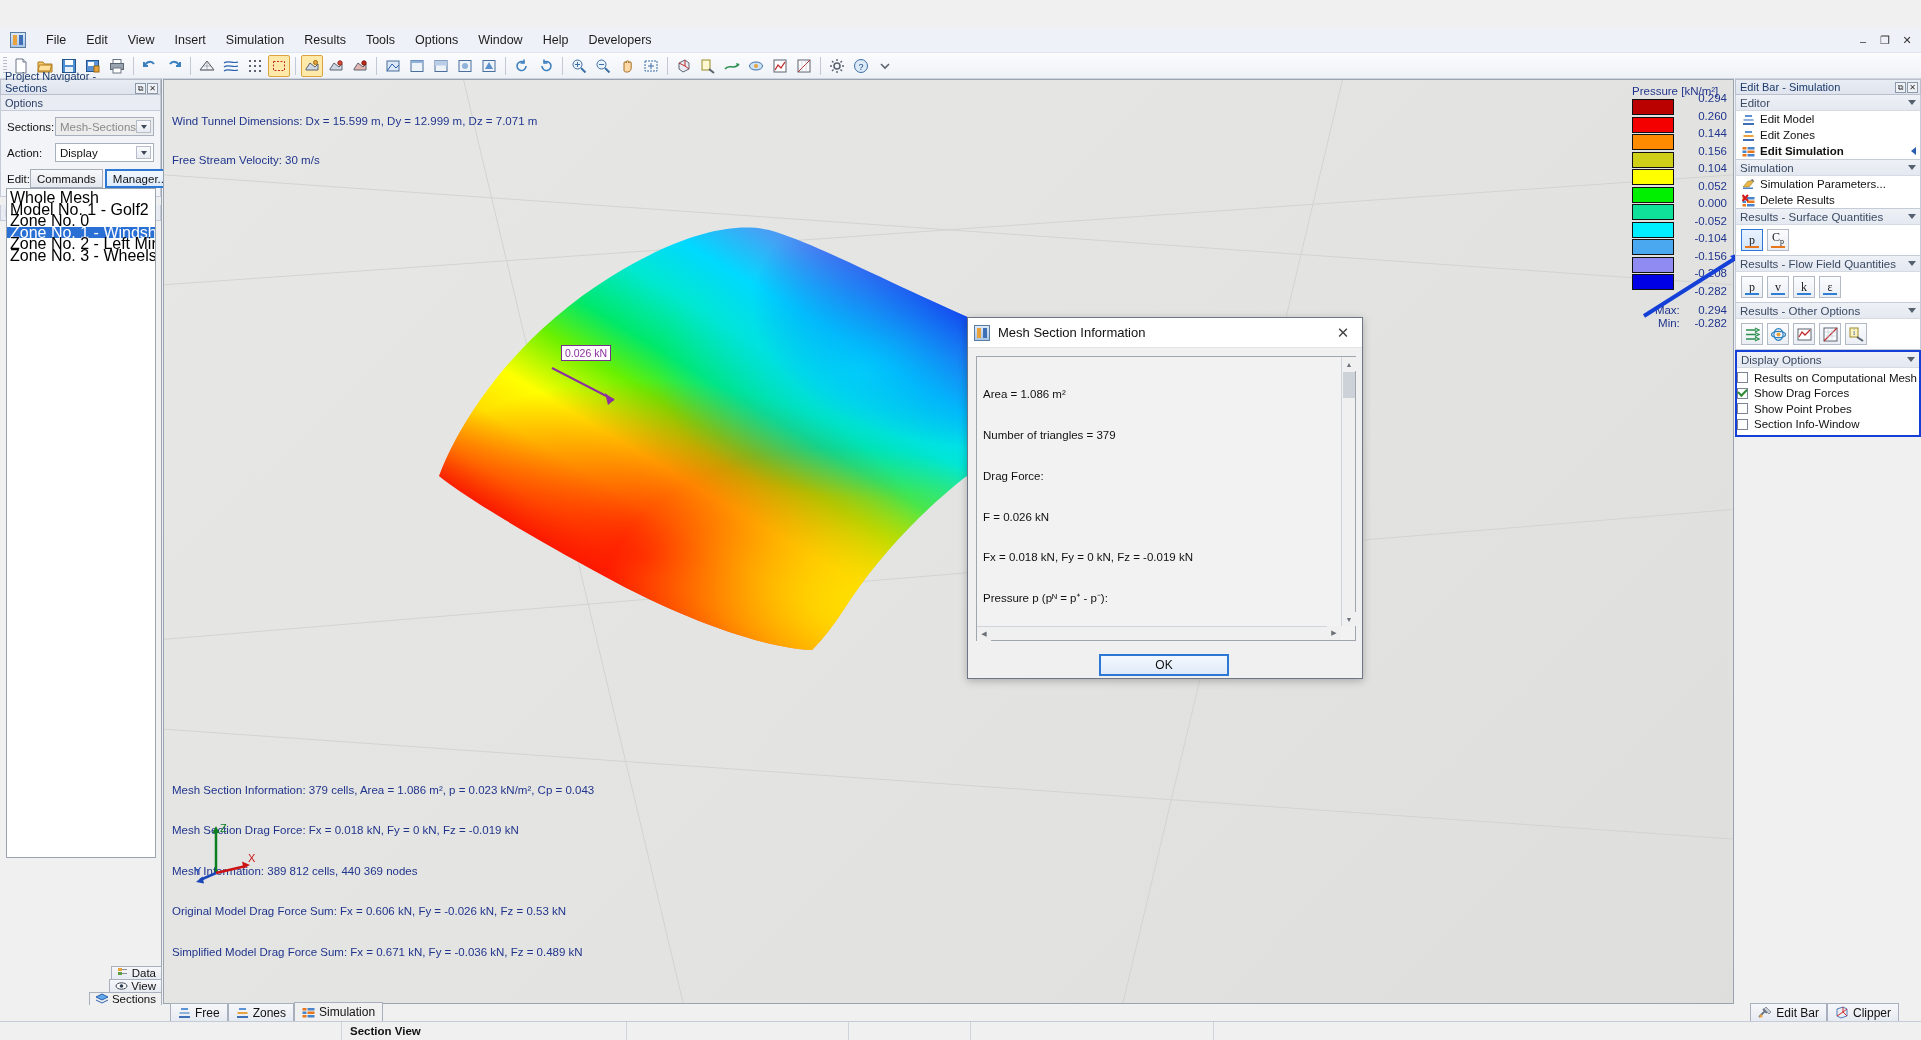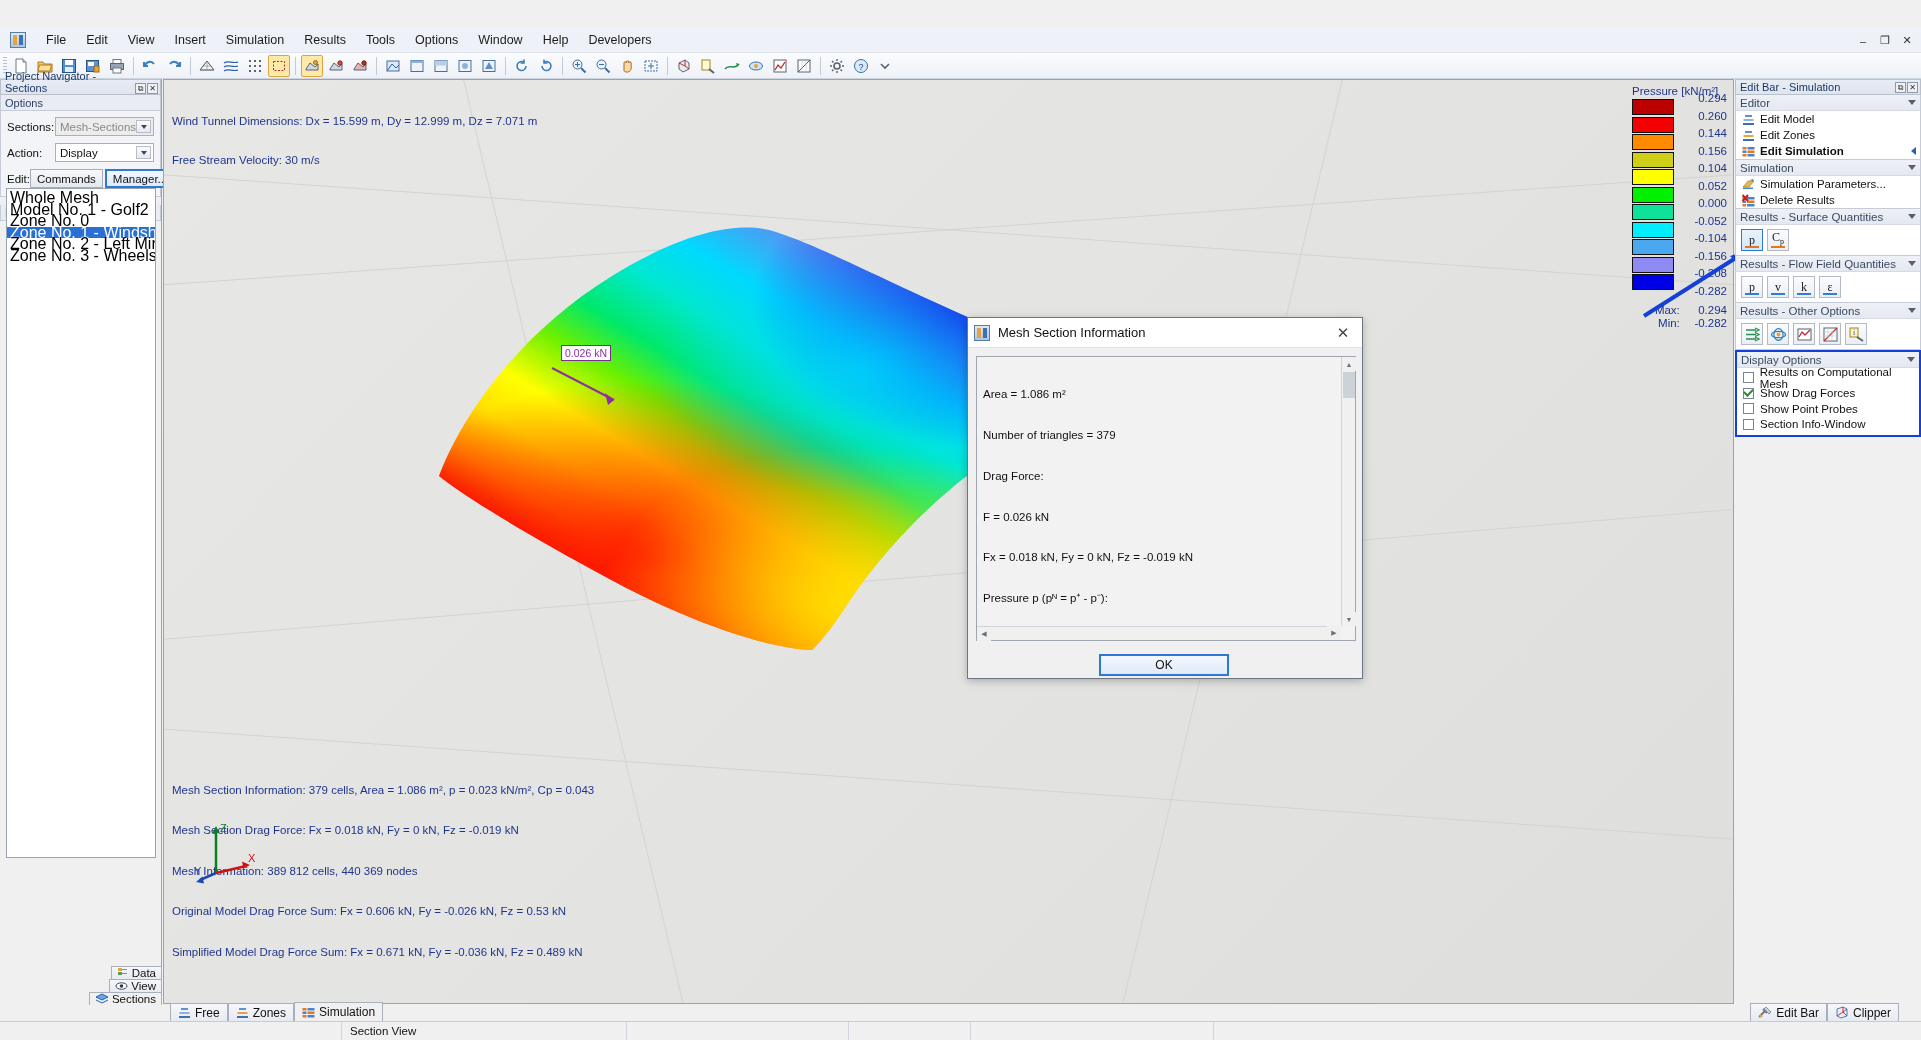--- a/index.html
+++ b/index.html
@@ -147,34 +147,34 @@
   .rb-item.bold{font-weight:bold;}
   .rb-item .mark{margin-left:auto;margin-right:4px;border-top:4px solid transparent;border-bottom:4px solid transparent;border-right:5px solid #2a5fb0;}
   .rb-icons{display:flex;gap:4px;padding:4px 5px;}
   .rb-ibtn{width:22px;height:22px;border:1px solid #b4bac5;background:linear-gradient(to bottom,#fbfcfe,#eaeef4);
      display:flex;align-items:center;justify-content:center;position:relative;}
   .rb-ibtn.sel{border:1px solid #2c78d4;background:linear-gradient(to bottom,#e9f2fd,#d3e6fb);}
   .rb-ibtn .qlbl{font-size:12px;color:#1c1c1c;font-family:"Liberation Serif",serif;line-height:10px;}
   .rb-ibtn .ul{position:absolute;left:3px;right:3px;bottom:2px;height:2px;background:#e8761a;}
   .rb-ibtn .ulb{position:absolute;left:3px;right:3px;bottom:2px;height:2px;background:#2e7fd4;}
   .display-options{border:2px solid #1540d8;}
-  .chk-row{height:15.5px;display:flex;align-items:center;gap:6px;padding-left:6px;font-size:11.5px;color:#111;}
+  .chk-row{height:15.5px;display:flex;align-items:center;gap:6px;padding-left:0;font-size:11.5px;color:#111;}
   .chk{width:11px;height:11px;border:1px solid #7a8494;background:#fff;display:flex;align-items:center;justify-content:center;}
   .chk.on::after{content:"";width:7px;height:4px;border-left:2px solid #2e8b34;border-bottom:2px solid #2e8b34;
      transform:rotate(-45deg) translate(1px,-1px);}
   .blue-arrow{position:absolute;left:1642px;top:250px;width:110px;height:70px;pointer-events:none;}
 
   
   .center-tabs{position:absolute;left:170px;bottom:19px;height:19px;display:flex;align-items:flex-end;}
   .ctab{height:18px;display:flex;align-items:center;gap:4px;padding:0 7px;font-size:12px;
      background:linear-gradient(to bottom,#f6f7fa,#e6eaf1);border:1px solid #a9b0bd;border-bottom:none;color:#111;}
   .ctab.active{background:#f0f0f0;height:19px;font-weight:normal;}
   .right-tabs{position:absolute;right:22px;bottom:19px;height:19px;display:flex;align-items:flex-end;padding-left:44px;}
   .statusbar{position:absolute;left:0;bottom:0;width:1921px;height:19px;background:#f0f0f0;border-top:1px solid #c6ccd7;
-     display:flex;align-items:center;font-size:11.5px;color:#111;}
+     display:flex;align-items:center;font-size:11.5px;color:#111;font-weight:bold;}
   .sb-cell{height:19px;border-right:1px solid #cfd4dd;display:flex;align-items:center;padding:0 8px;}
 </style>
 </head>
 <body>
 
 <div id="app">
 
 
   <div class="menubar">
     <div class="menu-appicon"></div>

